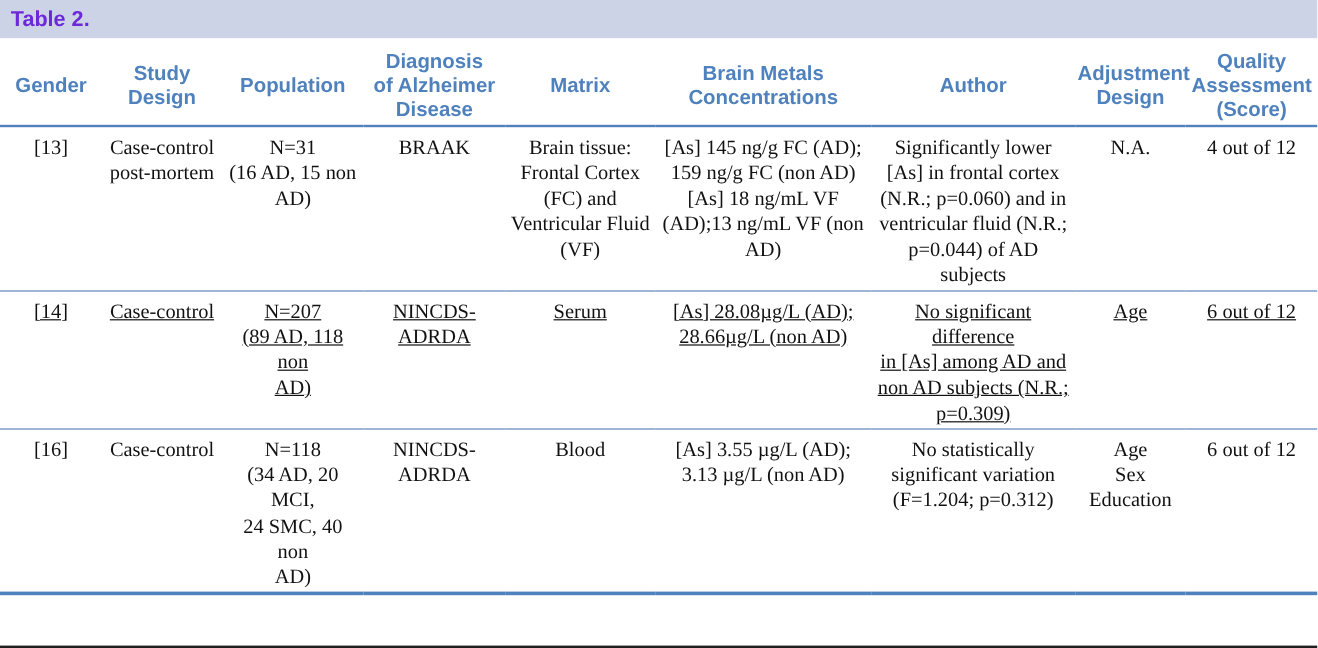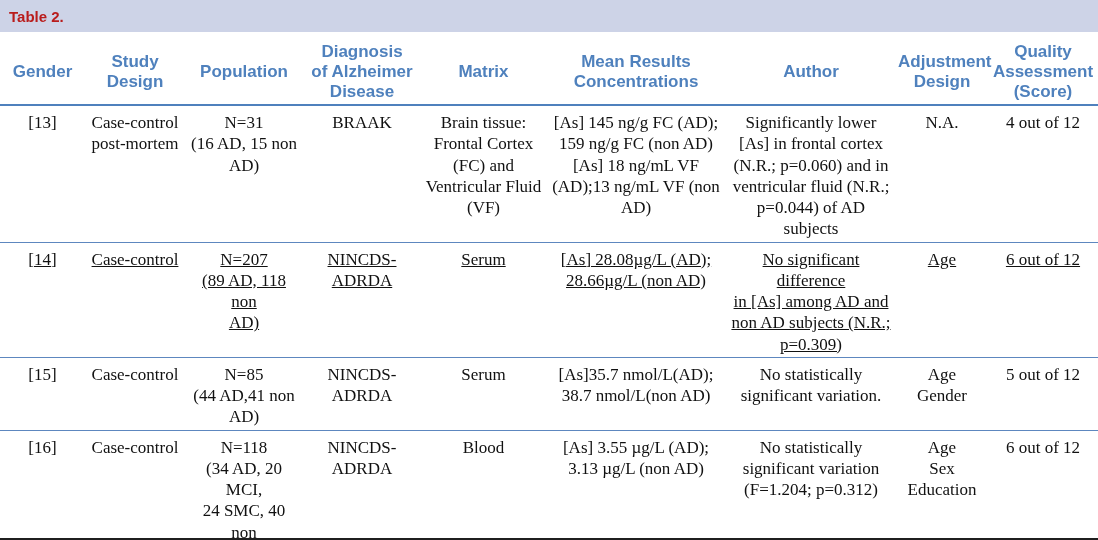--- a/index.html
+++ b/index.html
@@ -16,22 +16,22 @@
     height: 32px;
     background: #cdd3e7;
     display: flex;
     align-items: center;
     padding-left: 9px;
     box-sizing: border-box;
   }
   .title-label {
     font-family: "Liberation Sans", sans-serif;
     font-weight: bold;
-    font-size: 15px;
-    color: #b91c1c;
+    font-size: 18px;
+    color: #6d28d9;
     margin-right: 11px;
     white-space: nowrap;
   }
   .title-caption {
     font-family: "Liberation Sans", sans-serif;
     font-size: 18.5px;
     color: #1c1c1c;
     white-space: nowrap;
   }
   .title-gap { height: 8px; background: #ffffff; }
@@ -104,21 +104,21 @@
     <thead>
       <tr>
         <th>Gender</th>
         <th>Study
 Design</th>
         <th>Population</th>
         <th>Diagnosis
 of Alzheimer
 Disease</th>
         <th>Matrix</th>
-        <th>Mean Results
+        <th>Brain Metals
 Concentrations</th>
         <th>Author</th>
         <th>Adjustment
 Design</th>
         <th>Quality
 Assessment
 (Score)</th>
       </tr>
     </thead>
     <tbody>
@@ -159,37 +159,20 @@
         <td>Serum</td>
         <td>[As] 28.08µg/L (AD);
 28.66µg/L (non AD)</td>
         <td>No significant difference
 in [As]  among AD and
 non AD subjects (N.R.;
 p=0.309)</td>
         <td>Age</td>
         <td>6 out of 12</td>
       </tr>
-      <tr class="r3 row-thin">
-        <td>[15]</td>
-        <td>Case-control</td>
-        <td>N=85
-(44 AD,41 non
-AD)</td>
-        <td>NINCDS-
-ADRDA</td>
-        <td>Serum</td>
-        <td>[As]35.7 nmol/L(AD);
-38.7 nmol/L(non AD)</td>
-        <td>No statistically
-significant variation.</td>
-        <td>Age
-Gender</td>
-        <td>5 out of 12</td>
-      </tr>
       <tr class="r4 row-thick">
         <td>[16]</td>
         <td>Case-control</td>
         <td>N=118
 (34 AD, 20 MCI,
 24 SMC, 40 non
 AD)</td>
         <td>NINCDS-
 ADRDA</td>
         <td>Blood</td>

